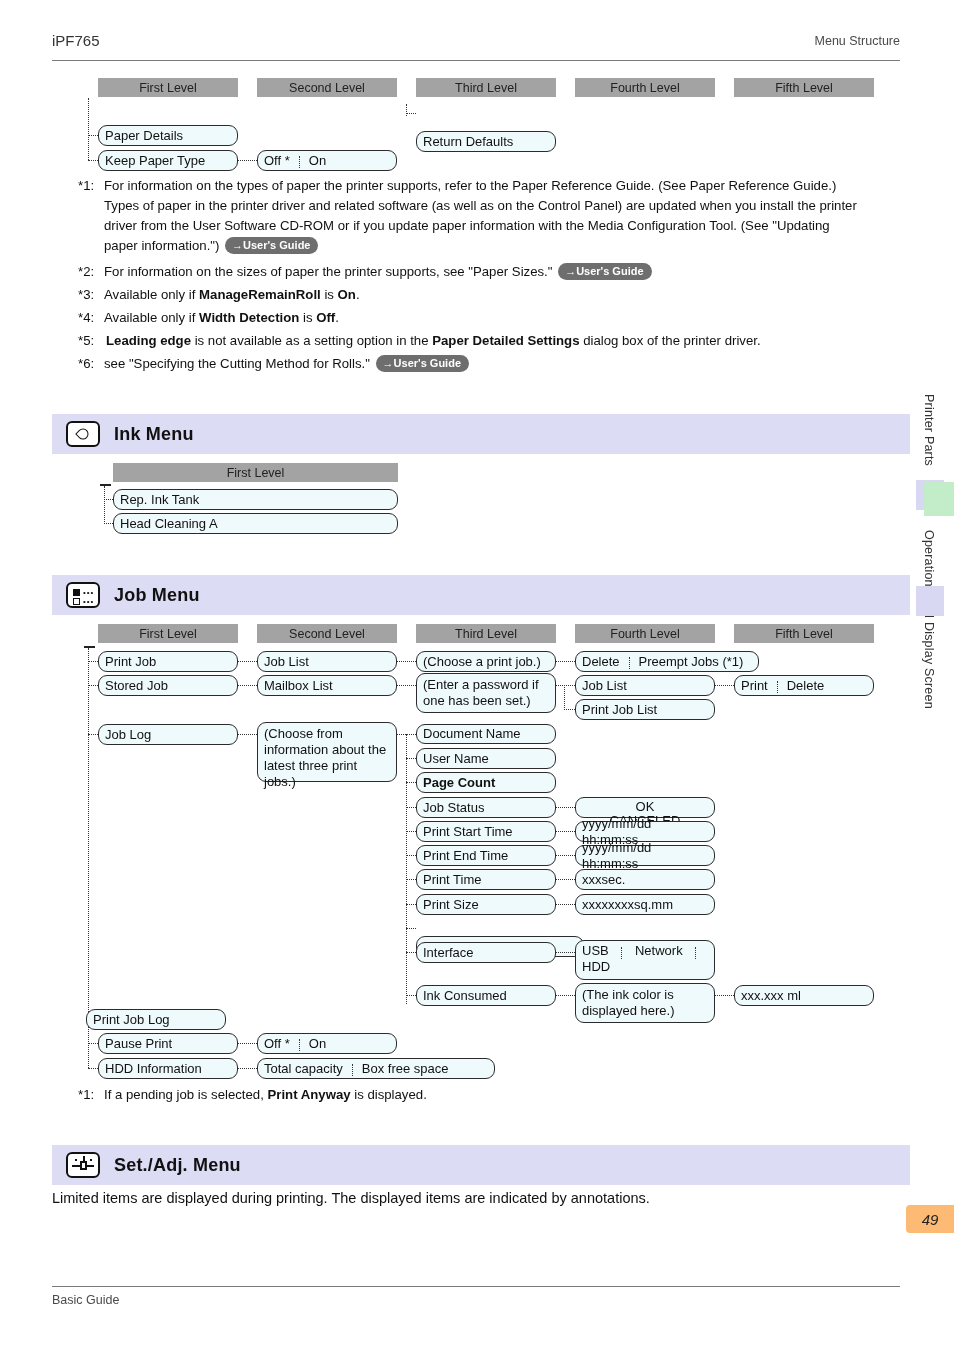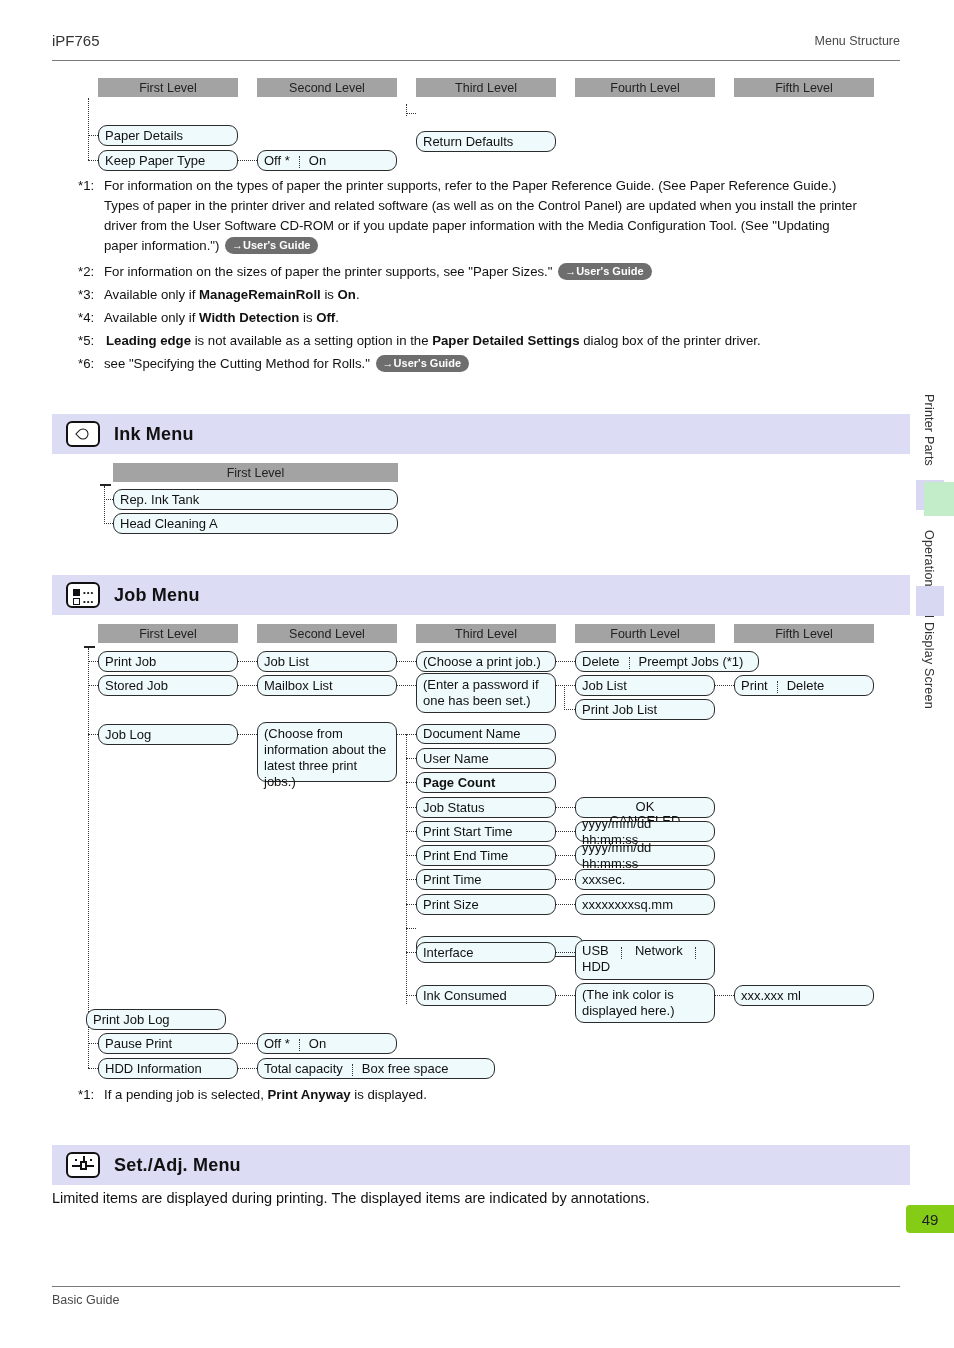--- a/index.html
+++ b/index.html
@@ -24,23 +24,23 @@
 
   .pg-footer{
     position:absolute; left:52px; top:1286px; width:848px; height:26px;
     border-top:1.5px solid #7a7a7a;
     text-decoration:underline;
   }
   .pg-footer .left{position:absolute; left:0; top:6px; font-size:12.5px; color:#4a4a4a;}
 
   .page-num{
     position:absolute; left:906px; top:1205px; width:48px; height:28px;
-    background:#84cc16; border-radius:4px 0 0 4px;
+    background:#fdba74; border-radius:4px 0 0 4px;
     font-size:15px; color:#222;
-    display:flex; align-items:center; justify-content:center;
+    display:flex; align-items:center; justify-content:center;font-style:italic;
   }
 
   
   .side-tabs{position:absolute; left:912px; top:380px; width:42px; height:360px;}
   .side-tab{
     position:absolute; left:10px;
     writing-mode:vertical-rl;
     font-size:12.5px; color:#333;
     letter-spacing:.2px; white-space:nowrap;
   }

